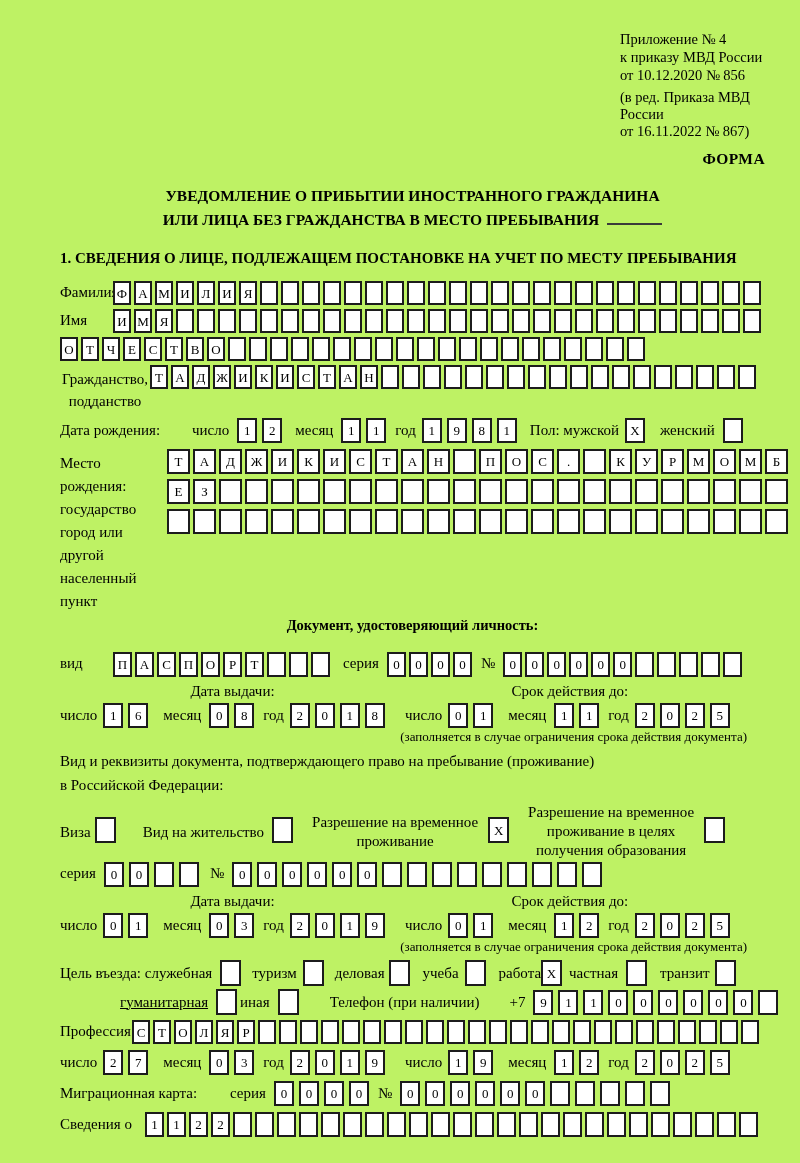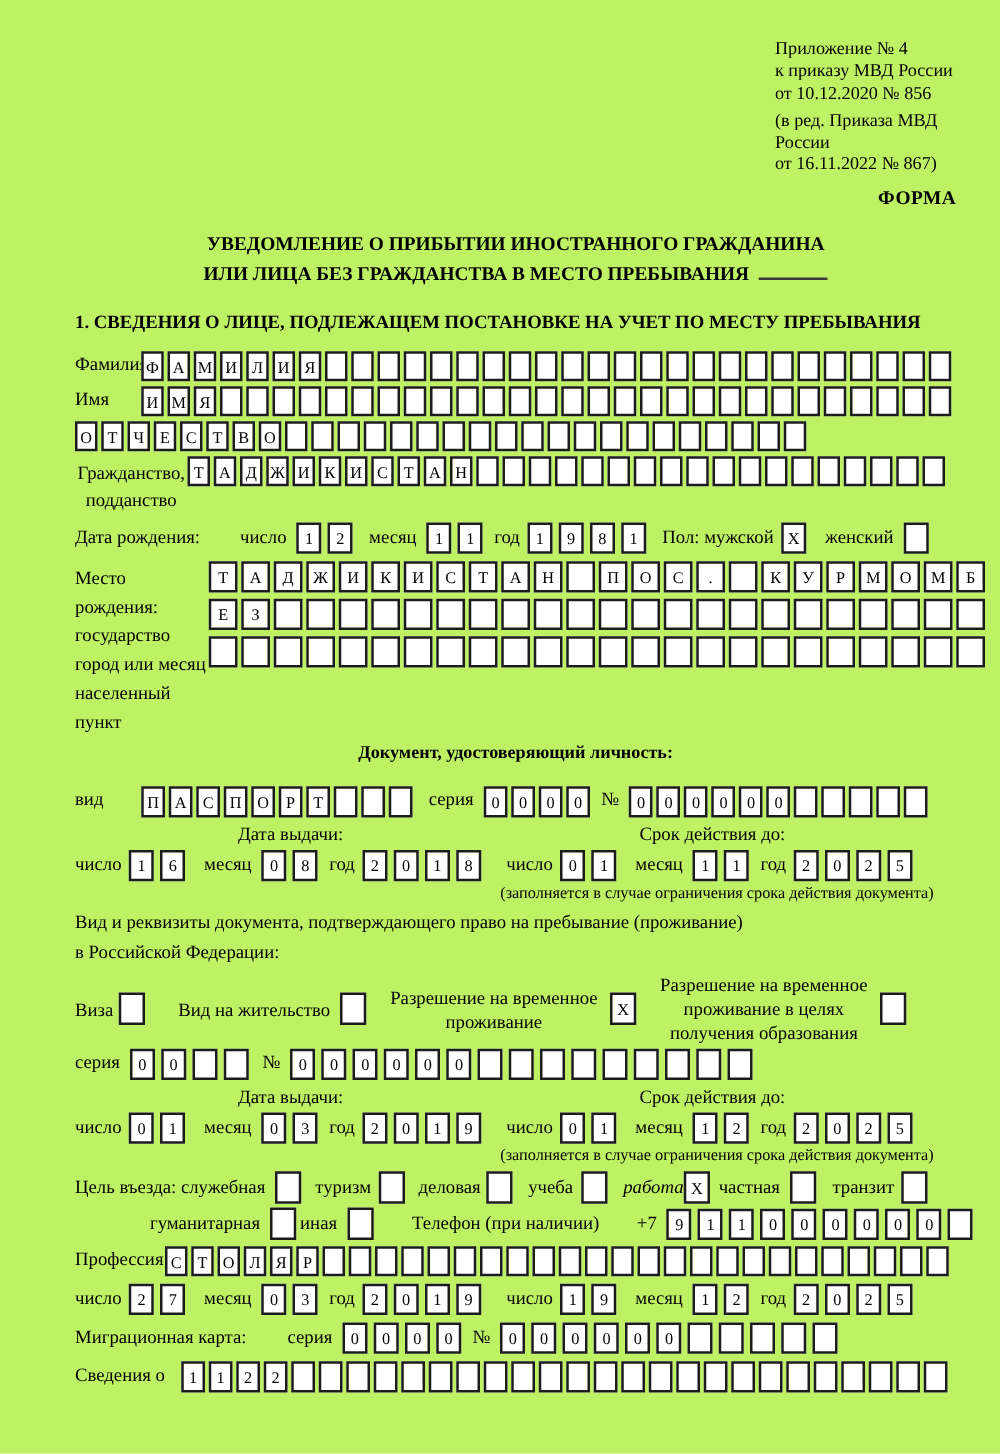--- a/index.html
+++ b/index.html
@@ -248,21 +248,21 @@
     <span class="lbl ml10 mr8" style="padding-top:0;">женский</span>
     <span class="cells dc">
         <span class="cell"></span>
       </span>
   </div>
 
   <div class="frow" style="margin-top:6px;">
     <span class="lblcol w107" style="line-height:23px;">
       <span>Место рождения:</span>
       <span>государство</span>
-      <span>город или месяц</span>
+      <span>город или другой</span>
       <span>населенный пункт</span>
     </span>
     <span class="colstack">
       <span class="cells wide">
           <span class="cell">Т</span>
           <span class="cell">А</span>
           <span class="cell">Д</span>
           <span class="cell">Ж</span>
           <span class="cell">И</span>
           <span class="cell">К</span>
@@ -542,36 +542,36 @@
         <span class="cell"></span>
       </span>
     <span class="lbl ml8 mr4" style="padding-top:0;">деловая</span>
     <span class="cells cbx ml4">
         <span class="cell"></span>
       </span>
     <span class="lbl ml10 mr6" style="padding-top:0;">учеба</span>
     <span class="cells cbx">
         <span class="cell"></span>
       </span>
-    <span class="lbl ml10 mr4" style="padding-top:0;font-style:italic;">работа</span>
+    <span class="lbl ml10 mr4" style="padding-top:0;">работа</span>
     <span class="cells cbx">
         <span class="cell">X</span>
       </span>
     <span class="lbl ml4 mr8" style="padding-top:0;">частная</span>
     <span class="cells cbx">
         <span class="cell"></span>
       </span>
     <span class="lbl ml10 mr6" style="padding-top:0;">транзит</span>
     <span class="cells cbx">
         <span class="cell"></span>
       </span>
   </div>
 
   <div class="frow ml60" style="margin-top:3px;align-items:center;">
-    <span class="lbl mr8" style="padding-top:0;">гуманитарная</span>
+    <span class="lbl mr8" style="padding-top:0;text-decoration:underline;">гуманитарная</span>
     <span class="cells cbx">
         <span class="cell"></span>
       </span>
     <span class="lbl ml12 mr8" style="padding-top:0;">иная</span>
     <span class="cells cbx">
         <span class="cell"></span>
       </span>
     <span class="lbl ml28" style="padding-top:0;">Телефон (при наличии)</span>
     <span class="lbl ml30 mr8" style="padding-top:0;">+7</span>
     <span class="cells dc">

